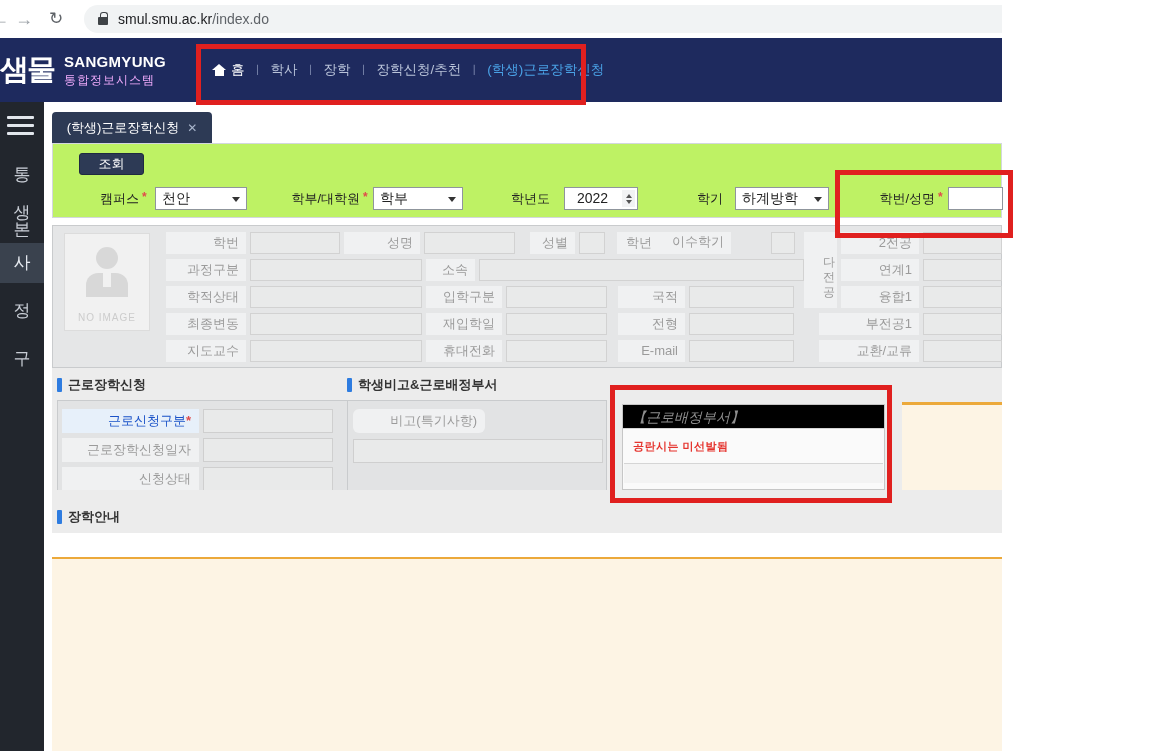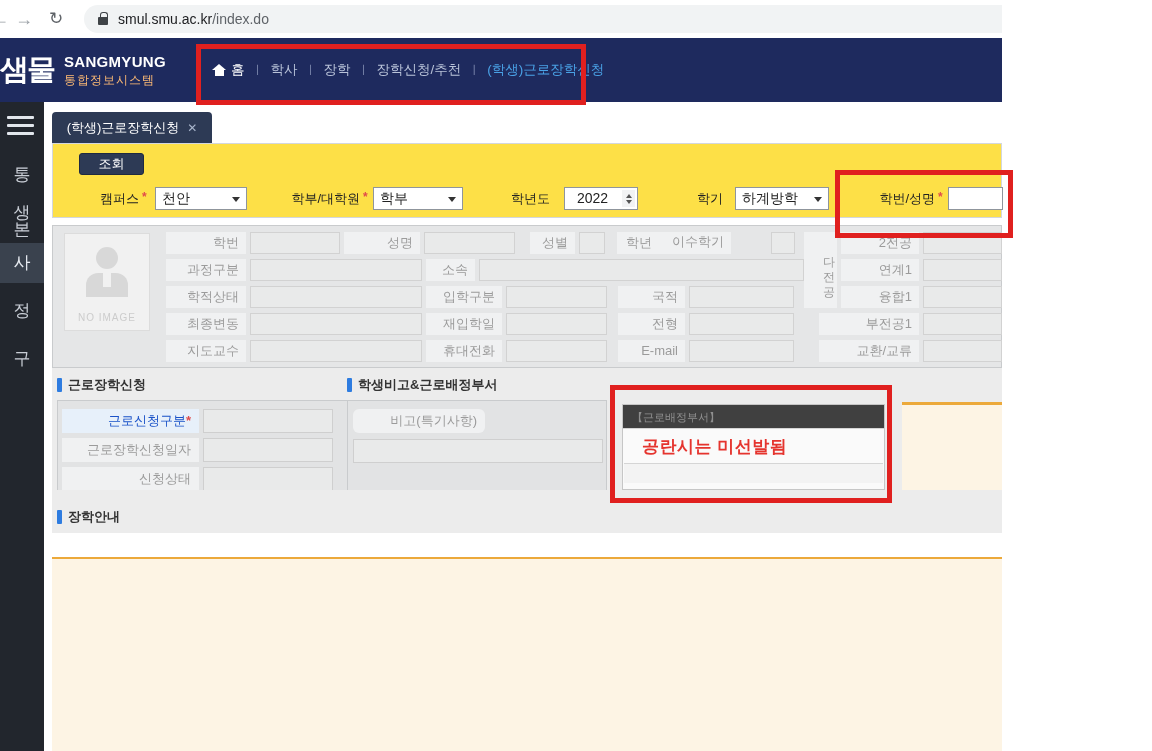--- a/index.html
+++ b/index.html
@@ -15,21 +15,21 @@
   .lock{width:10px;height:8px;background:#3f4347;border-radius:1px;position:relative;margin-top:4px;}
   .lock::before{content:'';position:absolute;top:-5px;left:1.5px;width:6px;height:5px;
                 border:1.5px solid #3f4347;border-bottom:none;border-radius:3px 3px 0 0;}
   .url{margin-left:10px;font-size:14px;color:#202124;}
   .url .path{color:#5f6368;}
 
   
   .apphdr{left:0;top:38px;width:1002px;height:64px;background:#1e2a5e;}
   .logomark{position:absolute;left:0px;top:12px;color:#fff;font-weight:bold;font-size:29px;letter-spacing:-2px;}
   .logoname{position:absolute;left:64px;top:15px;color:#fff;font-weight:bold;font-size:15px;letter-spacing:.3px;}
-  .logosub{position:absolute;left:64px;top:34px;color:#fdba74;font-size:12px;letter-spacing:1px;}
+  .logosub{position:absolute;left:64px;top:34px;color:#f0abfc;font-size:12px;letter-spacing:1px;}
   .crumbs{position:absolute;left:212px;top:0;height:64px;display:flex;align-items:center;gap:7px;font-size:13.5px;}
   .crumb-home{color:#fff;display:flex;align-items:center;gap:5px;}
   .house{width:14px;height:12px;position:relative;display:inline-block;}
   .house::before{content:'';position:absolute;left:0;top:0;border-left:7px solid transparent;
                  border-right:7px solid transparent;border-bottom:6px solid #fff;}
   .house::after{content:'';position:absolute;left:2.5px;top:6px;width:9px;height:6px;background:#fff;}
   .crumb{color:#b9c3d9;}
   .crumb-sep{color:#7f8bb0;font-size:12px;}
   .crumb-active{color:#4aa2e6;}
 
@@ -42,21 +42,21 @@
   .hamburger i{display:block;height:3px;background:#e2e6ec;margin-bottom:5px;border-radius:1px;}
   .side-item{position:absolute;left:0;width:44px;text-align:center;color:#c9ced6;font-size:17px;line-height:17px;cursor:pointer;}
   .side-hl{position:absolute;left:0;width:44px;height:40px;background:#3a424e;}
 
   
   .tab{left:52px;top:112px;width:160px;height:31px;background:#2d3a55;border-radius:4px 4px 0 0;
        display:flex;align-items:center;justify-content:center;gap:8px;color:#fff;font-size:13px;}
   .tab .x{color:#a9b6cc;font-size:12px;}
 
   
-  .spanel{left:52px;top:143px;width:950px;height:75px;background:#fde047;border:1px solid #d3d7dd;}
+  .spanel{left:52px;top:143px;width:950px;height:75px;background:#bef264;border:1px solid #d3d7dd;}
   .btn-query{position:absolute;left:26px;top:9px;width:65px;height:22px;background:#2d3a55;color:#fff;
              font-size:13px;border:1px solid #1f2a40;border-radius:3px;display:flex;align-items:center;justify-content:center;}
   .flabel{position:absolute;top:44px;height:22px;line-height:22px;font-size:13px;color:#222;text-align:right;}
   .req{color:#e04b4b;font-weight:bold;font-size:12px;position:absolute;top:46px;}
   .selbox{position:absolute;top:43px;height:23px;background:#fff;border:1px solid #8f959c;font-size:14px;
           color:#222;line-height:21px;padding-left:6px;}
   .selbox .arr{position:absolute;right:6px;top:9px;width:0;height:0;border-left:4px solid transparent;
                border-right:4px solid transparent;border-top:5px solid #333;}
   .spin{position:absolute;right:2px;top:2px;bottom:2px;width:13px;display:flex;flex-direction:column;
         align-items:center;justify-content:center;gap:2px;background:#f2f3f4;}
@@ -80,22 +80,22 @@
 
   
   .band{background:#ececec;}
   .sect{position:absolute;display:flex;align-items:center;gap:6px;font-size:13px;font-weight:bold;color:#333;}
   .sect .bar{width:5px;height:14px;background:#2e7ce0;border-radius:1px;}
   .bpanel{position:absolute;background:#e2e3e4;border:1px solid #c9cbcd;}
   .bl{position:absolute;height:24px;line-height:24px;background:#f0f1f2;color:#9b9b9b;font-size:13px;text-align:right;padding-right:8px;}
   .bl-em{background:#e7f0fa;color:#1a52c8;}
   .bi{position:absolute;height:24px;background:#e9eaea;border:1px solid #cfcfcf;}
   .boxC{position:absolute;background:#fafafa;border:1px solid #c6c6c6;display:flex;flex-direction:column;}
-  .boxC .r1{height:24px;line-height:24px;background:#404040;border-bottom:1px solid #d5d5d5;color:#8f8f8f;font-size:11px;padding-left:9px;}
-  .boxC .r2{height:34px;display:flex;align-items:center;padding-left:19px;color:#e5342e;font-weight:bold;font-size:17px;letter-spacing:.5px;}
+  .boxC .r1{height:24px;line-height:24px;background:#000000;border-bottom:1px solid #d5d5d5;color:#8f8f8f;font-size:14px;padding-left:9px;font-style:italic;}
+  .boxC .r2{height:34px;display:flex;align-items:center;padding-left:10px;color:#e5342e;font-weight:bold;font-size:11px;letter-spacing:.5px;}
   .boxC .r3{height:20px;background:#f3f3f3;border-top:1px solid #d5d5d5;margin:0 1px 1px 1px;}
   .cream{background:#fdf4e4;}
   .oline{background:#eca93a;}
 </style>
 </head>
 <body>
 
 <div id="stage">
 
   <div class="abs" style="left:0;top:0;width:1152px;height:38px;background:#fff;">

